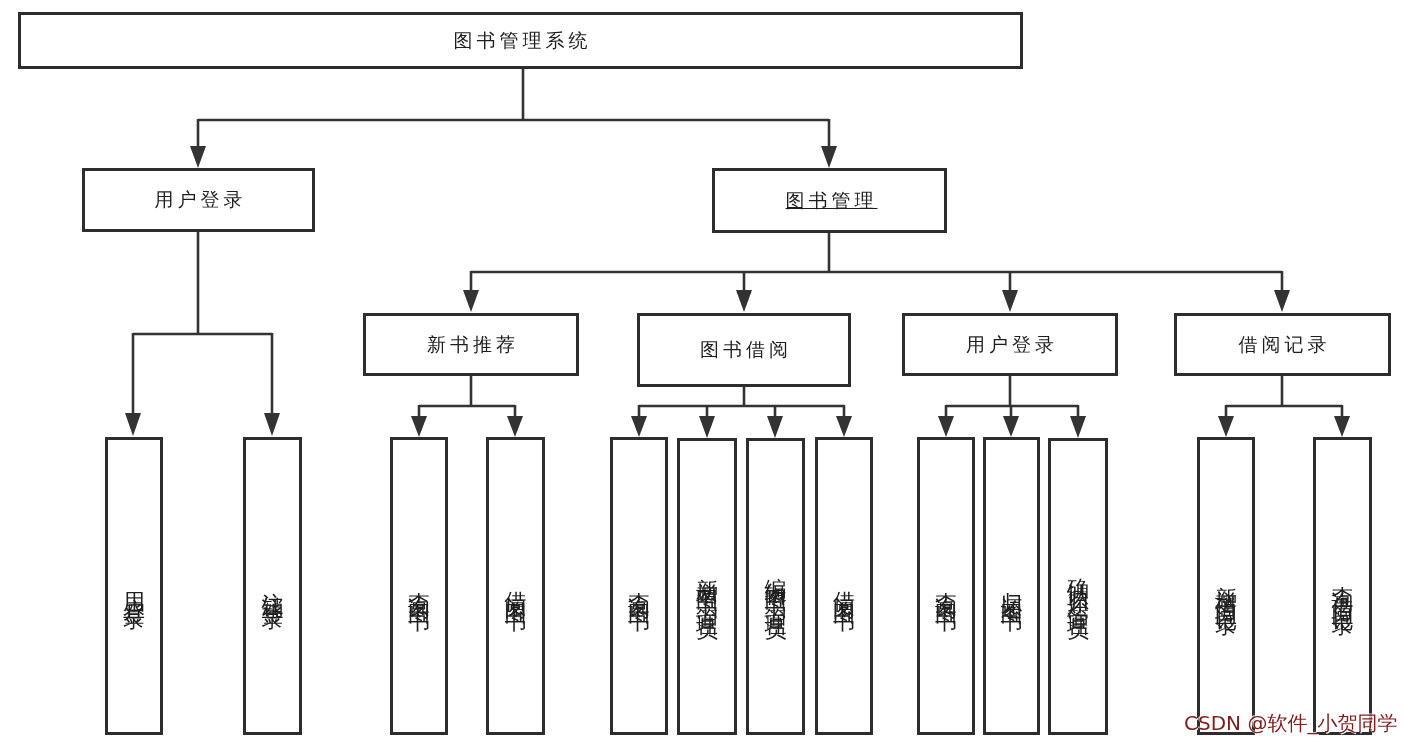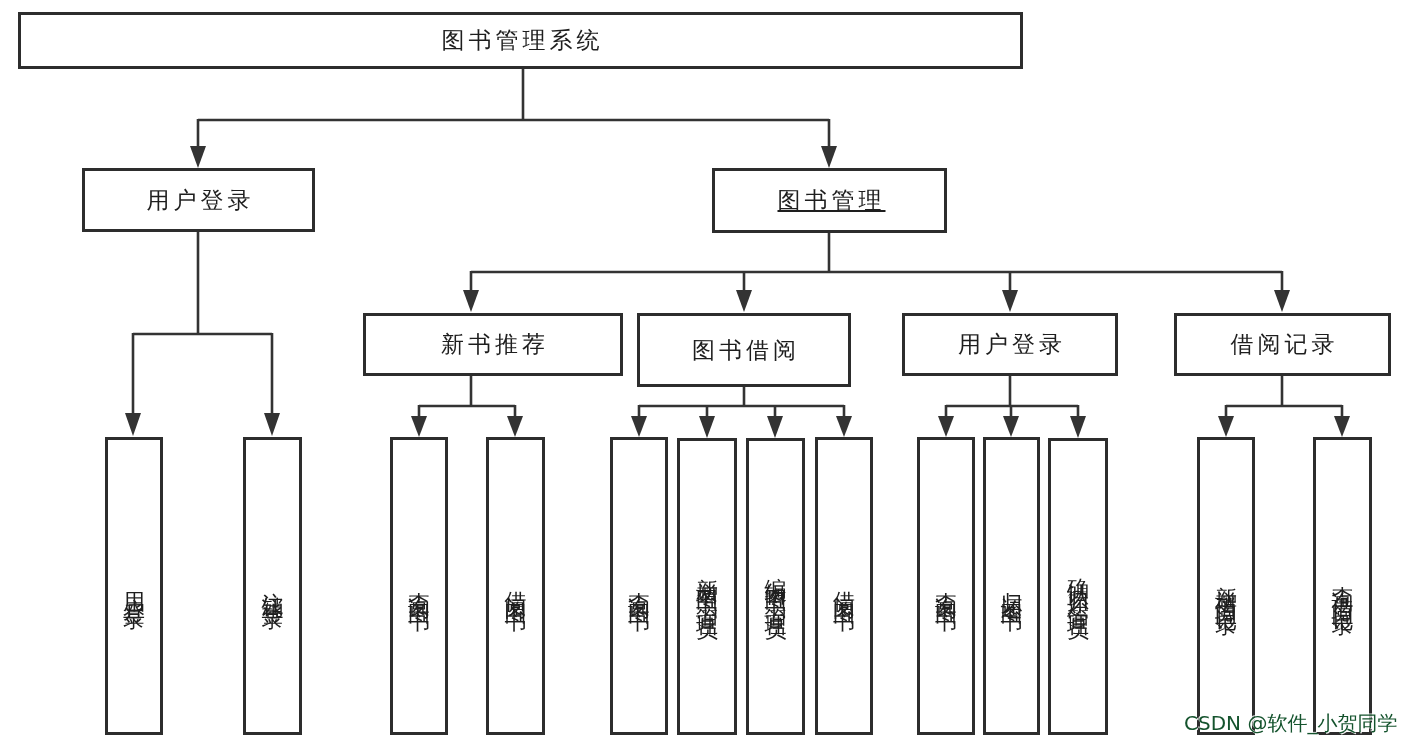--- a/index.html
+++ b/index.html
@@ -27,40 +27,40 @@
     box-sizing: border-box;
     border: 3px solid #2d2d2d;
     background: #ffffff;
     display: flex;
     align-items: center;
     justify-content: center;
     color: #1e1e1e;
     z-index: 2;
   }
   .h-box {
-    font-size: 23px;
+    font-size: 19px;
     letter-spacing: 4px;
     text-indent: 4px;
     white-space: nowrap;
   }
   .v-box span {
     writing-mode: vertical-rl;
     text-orientation: mixed;
     font-size: 22px;
     letter-spacing: 6px;
     line-height: 1.0;
     white-space: nowrap;
   }
   .watermark {
     position: absolute;
     left: 1184px;
     top: 710px;
     z-index: 5;
     font-size: 20px;
-    color: #14532d;
+    color: #7f1d1d;
     white-space: nowrap;
     text-shadow: 1px 1px 0 rgba(255,255,255,0.95), -1px -1px 0 rgba(255,255,255,0.8);
   }
 </style>
 </head>
 <body>
 
 <div id="canvas">
 
   <svg id="wires" viewBox="0 0 1405 747" xmlns="http://www.w3.org/2000/svg">
@@ -128,21 +128,21 @@
       <polygon points="1218,416 1234,416 1226,437"></polygon>
       <polygon points="1334,416 1350,416 1342,437"></polygon>
     </g>
   </svg>
 
   <div class="box h-box" style="left:18px; top:12px; width:1005px; height:57px;">图书管理系统</div>
 
   <div class="box h-box" style="left:82px; top:168px; width:233px; height:64px;">用户登录</div>
   <div class="box h-box" style="left:712px; top:168px; width:235px; height:65px;text-decoration:underline;">图书管理</div>
 
-  <div class="box h-box" style="left:363px; top:313px; width:260px; height:63px;">新书推荐</div>
+  <div class="box h-box" style="left:363px; top:313px; width:216px; height:63px;">新书推荐</div>
   <div class="box h-box" style="left:637px; top:313px; width:214px; height:74px;">图书借阅</div>
   <div class="box h-box" style="left:902px; top:313px; width:216px; height:63px;">用户登录</div>
   <div class="box h-box" style="left:1174px; top:313px; width:217px; height:63px;text-align:right;">借阅记录</div>
 
   <div class="box v-box" style="left:105px; top:437px; width:58px; height:298px;">
     <span>用户登录</span>
     </div>
   <div class="box v-box" style="left:243px; top:437px; width:59px; height:298px;">
     <span>注销登录</span>
     </div>

